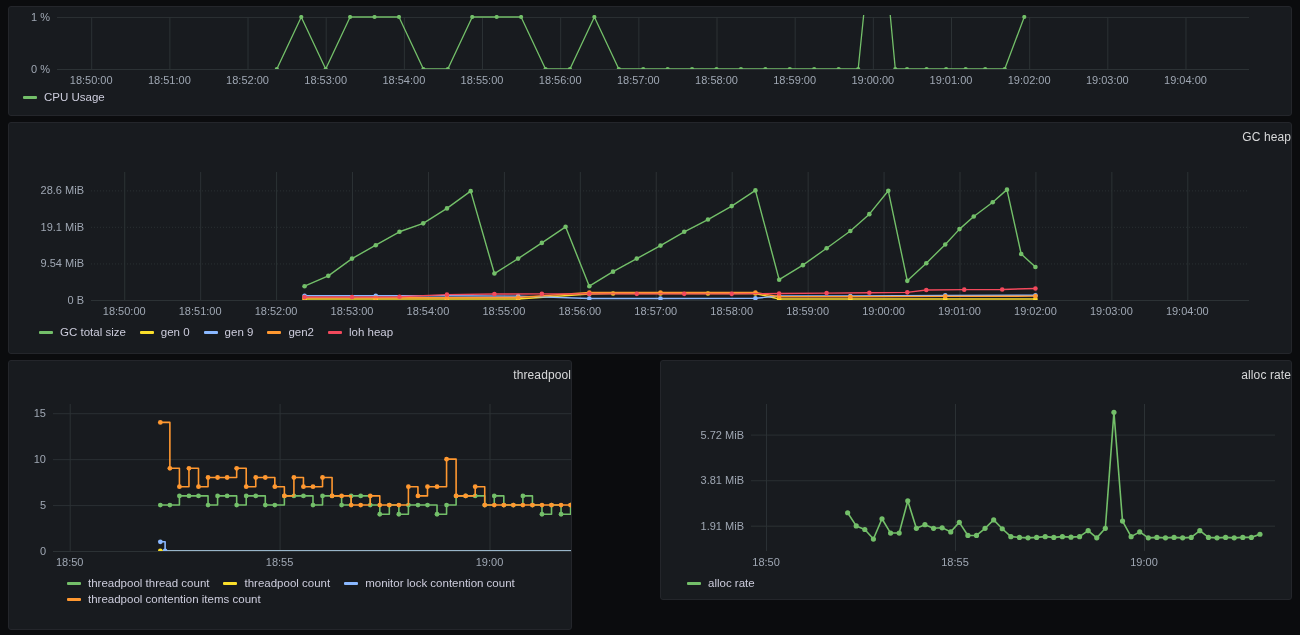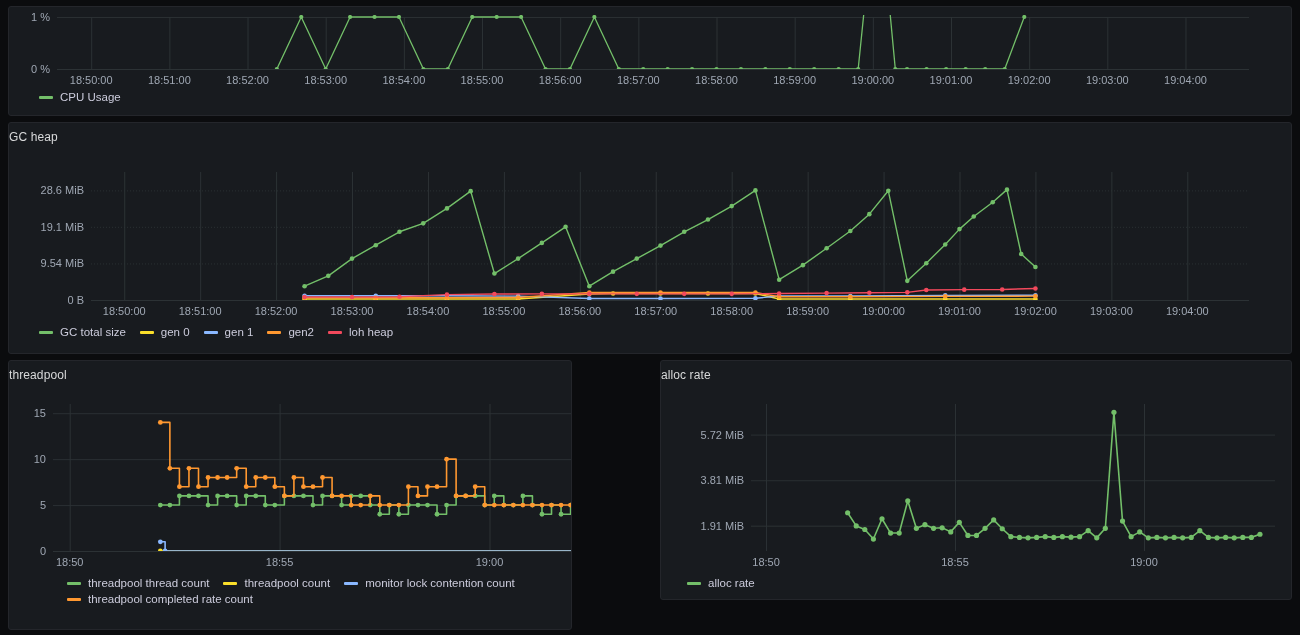--- a/index.html
+++ b/index.html
@@ -21,21 +21,21 @@
   }
   .panel {
     position: absolute;
     background: #181b1f;
     border: 1px solid #24262b;
     border-radius: 3px;
     box-sizing: border-box;
     overflow: hidden;
   }
   .panel-title {
-    text-align: left;
+    text-align: right;
     color: #d8d9da;
     font-size: 12px;
     font-weight: 500;
     padding-top: 7px;
     letter-spacing: 0.1px;
     font-family: "Liberation Sans", sans-serif;
   }
   .plot-wrap { position: relative; width: 100%; }
   svg.plot { display: block; }
   .axis-text {
@@ -151,21 +151,21 @@
               <circle cx="917.5737704918033" cy="62" r="2.1" fill="#73BF69"></circle>
               <circle cx="937.1147540983607" cy="62" r="2.1" fill="#73BF69"></circle>
               <circle cx="956.655737704918" cy="62" r="2.1" fill="#73BF69"></circle>
               <circle cx="976.1967213114754" cy="62" r="2.1" fill="#73BF69"></circle>
               <circle cx="995.7377049180328" cy="62" r="2.1" fill="#73BF69"></circle>
               <circle cx="1015.2786885245902" cy="10" r="2.1" fill="#73BF69"></circle>
             </g>
           </g>
         </svg>
     </div>
-    <div class="legend" id="legend-cpu" style="padding-left: 30px;">
+    <div class="legend" id="legend-cpu" style="padding-left: 14px;">
         <div class="legend-item">
           <span class="legend-swatch" style="background: rgb(115, 191, 105);"></span>
           <span class="legend-label">CPU Usage</span>
         </div>
       </div>
   </div>
 
   <div class="panel" style="left:8px; top:122px; width:1284px; height:232px;">
     <div class="panel-title">GC heap</div>
     <div class="plot-wrap">
@@ -316,21 +316,21 @@
         <div class="legend-item">
           <span class="legend-swatch" style="background: rgb(115, 191, 105);"></span>
           <span class="legend-label">GC total size</span>
         </div>
         <div class="legend-item">
           <span class="legend-swatch" style="background: rgb(250, 222, 42);"></span>
           <span class="legend-label">gen 0</span>
         </div>
         <div class="legend-item">
           <span class="legend-swatch" style="background: rgb(138, 184, 255);"></span>
-          <span class="legend-label">gen 1</span>
+          <span class="legend-label">gen 9</span>
         </div>
         <div class="legend-item">
           <span class="legend-swatch" style="background: rgb(255, 152, 48);"></span>
           <span class="legend-label">gen2</span>
         </div>
         <div class="legend-item">
           <span class="legend-swatch" style="background: rgb(242, 73, 92);"></span>
           <span class="legend-label">loh heap</span>
         </div>
       </div>
@@ -480,21 +480,21 @@
         <div class="legend-item">
           <span class="legend-swatch" style="background: rgb(250, 222, 42);"></span>
           <span class="legend-label">threadpool count</span>
         </div>
         <div class="legend-item">
           <span class="legend-swatch" style="background: rgb(138, 184, 255);"></span>
           <span class="legend-label">monitor lock contention count</span>
         </div>
         <div class="legend-item">
           <span class="legend-swatch" style="background: rgb(255, 152, 48);"></span>
-          <span class="legend-label">threadpool completed rate count</span>
+          <span class="legend-label">threadpool contention items count</span>
         </div>
       </div>
   </div>
 
   <div class="panel" style="left:660px; top:360px; width:632px; height:240px;">
     <div class="panel-title">alloc rate</div>
     <div class="plot-wrap">
       <svg class="plot" id="svg-allocrate" width="630" height="195">
           <g>
             <defs>

